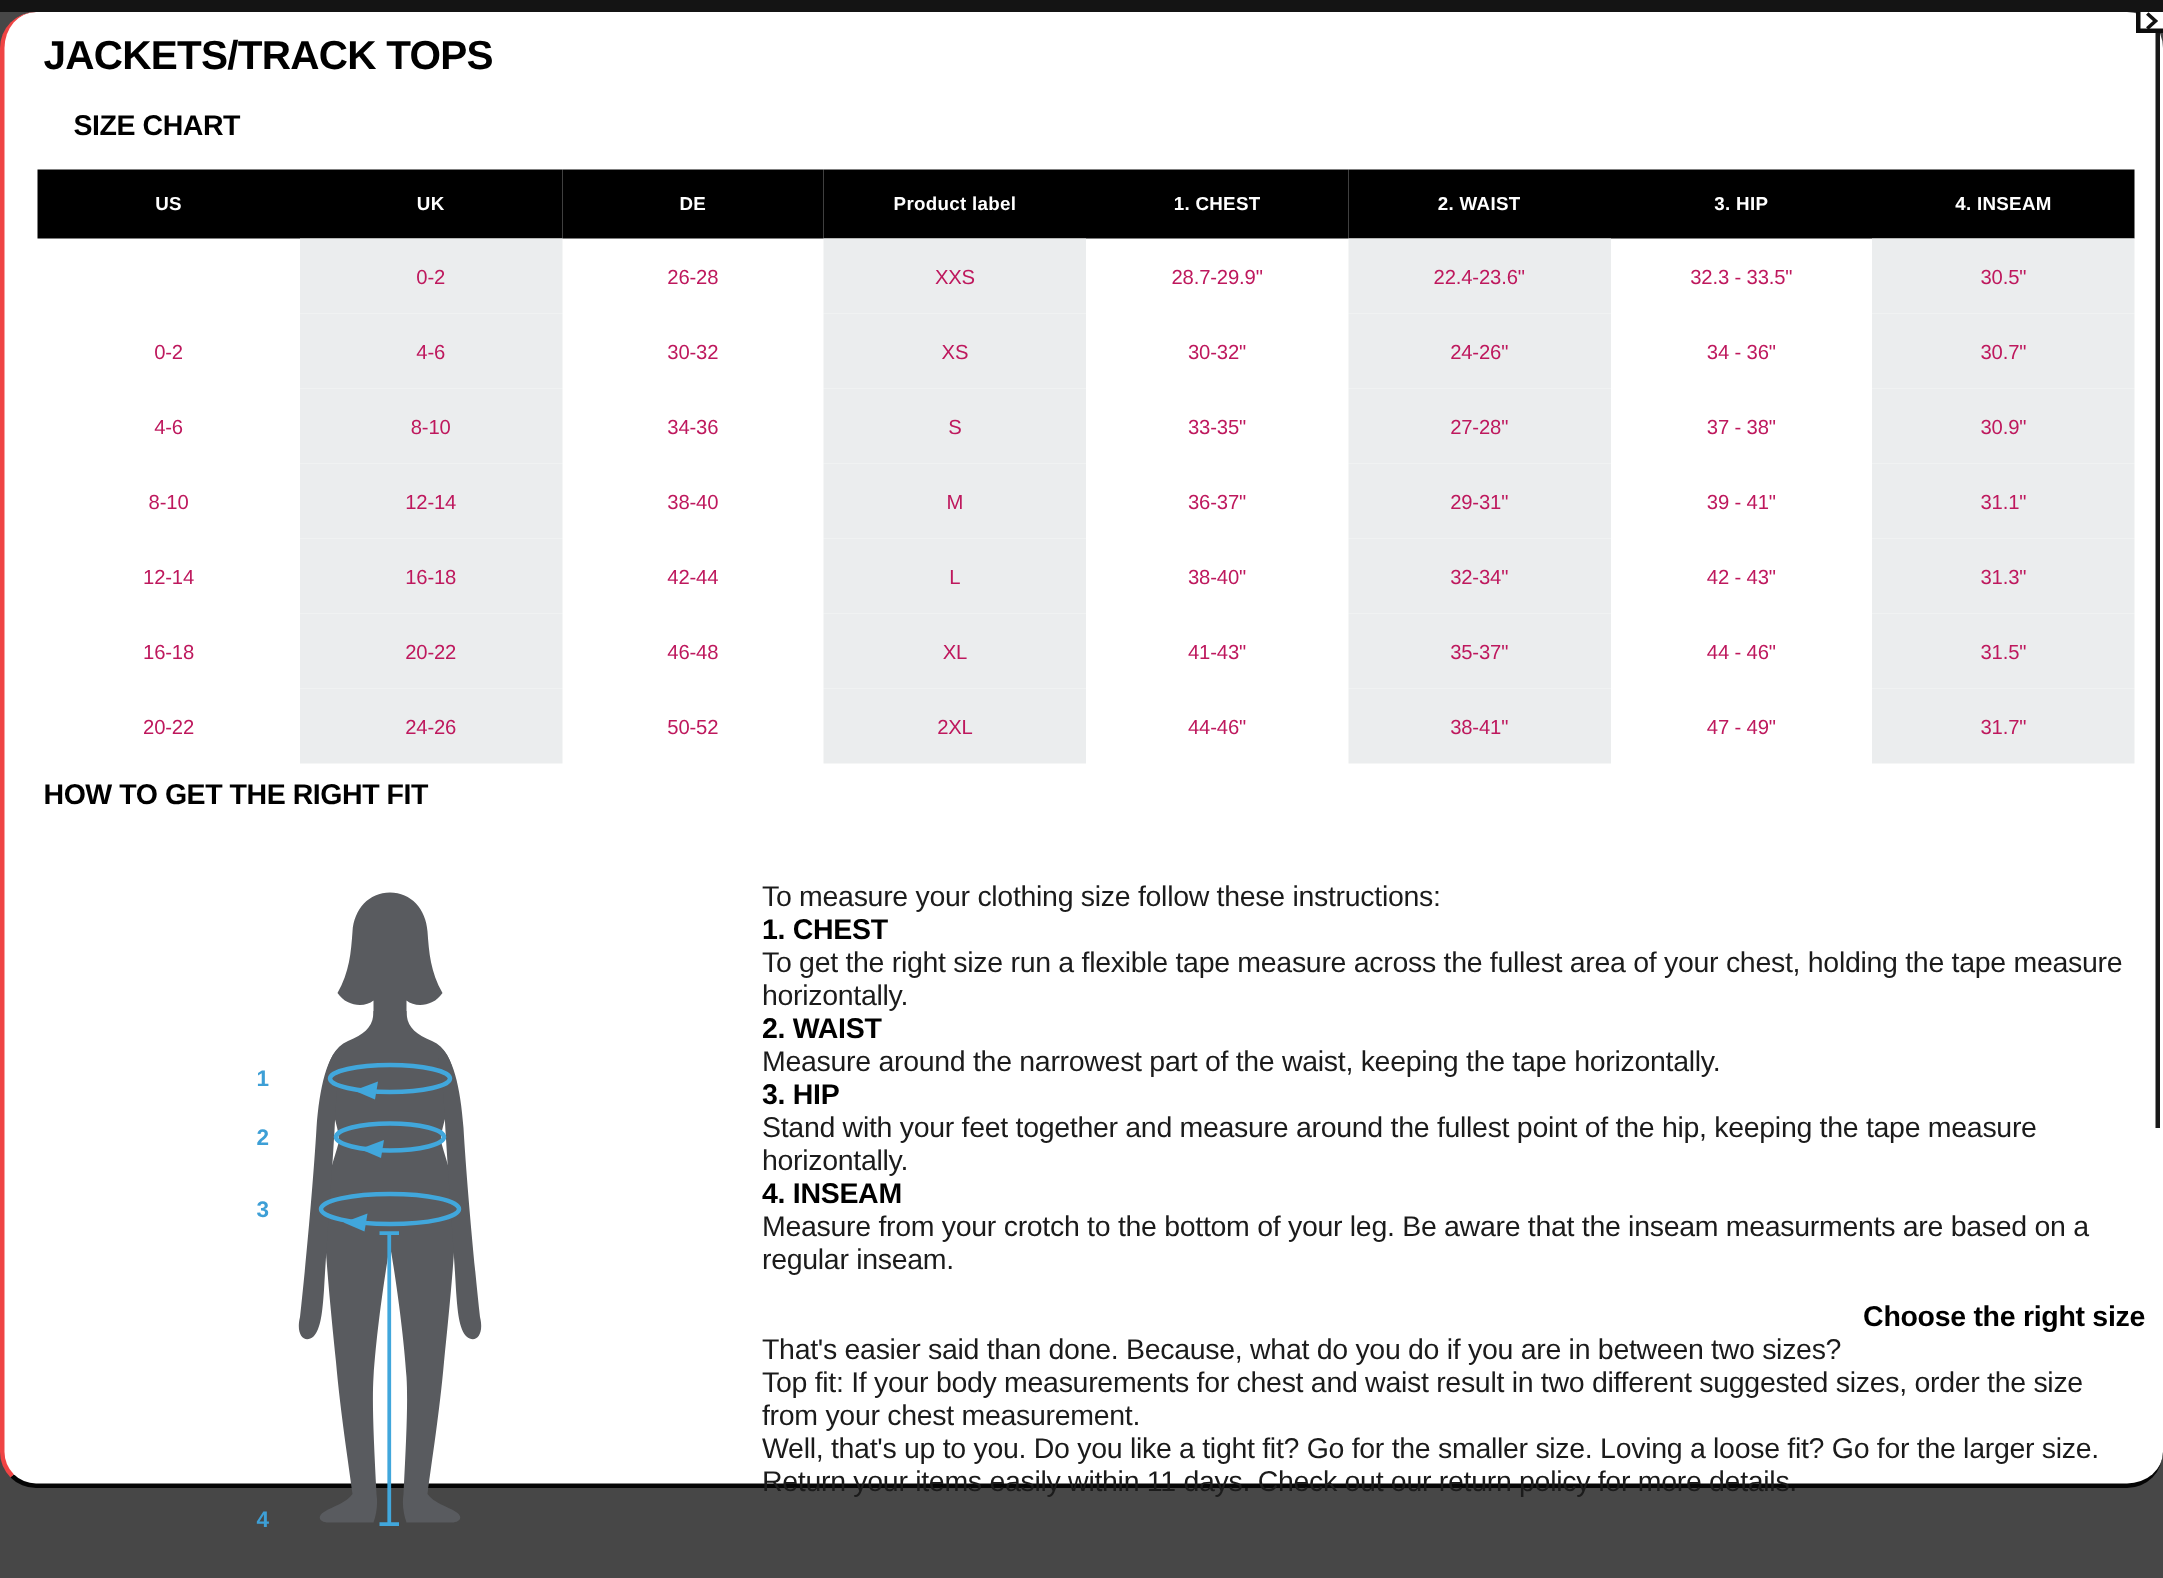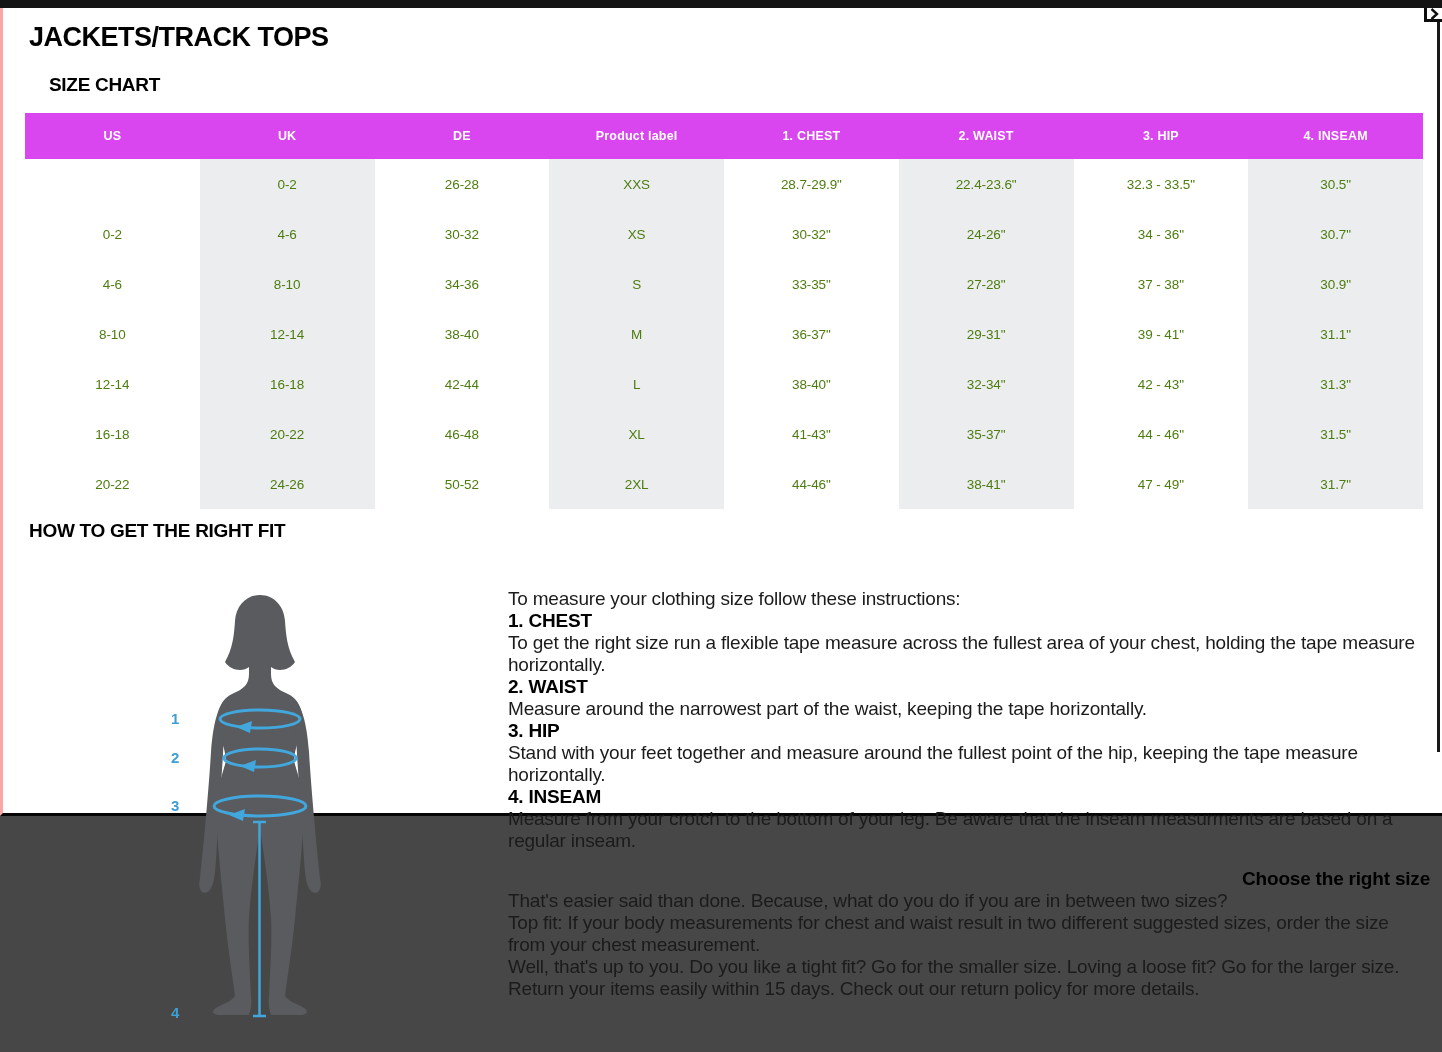--- a/index.html
+++ b/index.html
@@ -3,47 +3,48 @@
 <meta charset="utf-8">
 <style>
   html,body{margin:0;padding:0;}
   body{
     width:1442px;height:1052px;position:relative;overflow:hidden;
     background:#474747;
     font-family:"Liberation Sans", sans-serif;
   }
   .top-strip{position:absolute;left:0;top:0;width:1442px;height:8px;background:#141414;}
   .modal{
-    position:absolute;left:0;top:8px;width:1442px;height:808px;
-    background:#ffffff;border-left:3px solid #fca5a5;border-bottom:3px solid #050505;
+    position:absolute;left:0;top:8px;width:1442px;height:984px;
+    background:#ffffff;border-left:3px solid #ef4444;border-bottom:3px solid #050505;
     box-sizing:border-box;
+    border-radius:24px;
   }
   .page-title{
     position:absolute;left:26px;top:14px;margin:0;
     font-size:27px;font-weight:800;letter-spacing:-0.5px;color:#000;
   }
   .h2{
     position:absolute;left:26px;margin:0;
     font-size:19px;font-weight:800;letter-spacing:-0.3px;color:#000;
   }
   .h2.size{top:66px;margin-left:20px;}
   .h2.fit{top:512px;}
 
   table.size-chart{
     position:absolute;left:22px;top:105px;width:1398px;
     border-collapse:collapse;table-layout:fixed;
   }
-  table.size-chart thead tr{background:#d946ef;height:46px;}
+  table.size-chart thead tr{background:#000000;height:46px;text-decoration:underline;}
   table.size-chart th{
     color:#fff;font-size:12.5px;font-weight:700;text-align:center;
     letter-spacing:0.2px;padding:0;
   }
   table.size-chart tbody tr{height:50px;}
   table.size-chart td{
-    text-align:center;vertical-align:middle;font-size:13.5px;color:#4d7c0f;
+    text-align:center;vertical-align:middle;font-size:13.5px;color:#be185d;
     letter-spacing:-0.1px;padding:16px;
   }
   table.size-chart td.shade{background:#ebedee;}
 
   .figure-wrap{position:absolute;left:150px;top:582px;width:220px;height:432px;}
 
   .copy{
     position:absolute;left:505px;top:580px;width:922px;color:#1b1b1b;
   }
   .copy p{margin:0;font-size:19px;line-height:22px;letter-spacing:-0.2px;}
@@ -218,21 +219,21 @@
         <p class="b">3. HIP</p>
         <p>Stand with your feet together and measure around the fullest point of the hip, keeping the tape measure horizontally.</p>
         <p class="b">4. INSEAM</p>
         <p>Measure from your crotch to the bottom of your leg. Be aware that the inseam measurments are based on a regular inseam.</p>
       </div>
     <p class="choose-head">Choose the right size</p>
     <div id="choose-lines">
         <p>That's easier said than done. Because, what do you do if you are in between two sizes?</p>
         <p>Top fit: If your body measurements for chest and waist result in two different suggested sizes, order the size from your chest measurement.</p>
         <p>Well, that's up to you. Do you like a tight fit? Go for the smaller size. Loving a loose fit? Go for the larger size.</p>
-        <p>Return your items easily within 15 days. Check out our return policy for more details.</p>
+        <p>Return your items easily within 11 days. Check out our return policy for more details.</p>
       </div>
   </div>
 
 </div>
 
 <div class="scroll-rail"></div>
 
 <button class="chevron-btn" aria-label="next">
   <svg width="9" height="12" viewBox="0 0 9 12">
     <polyline points="1.5,1 7,6 1.5,11" fill="none" stroke="#111" stroke-width="2.4"></polyline>

